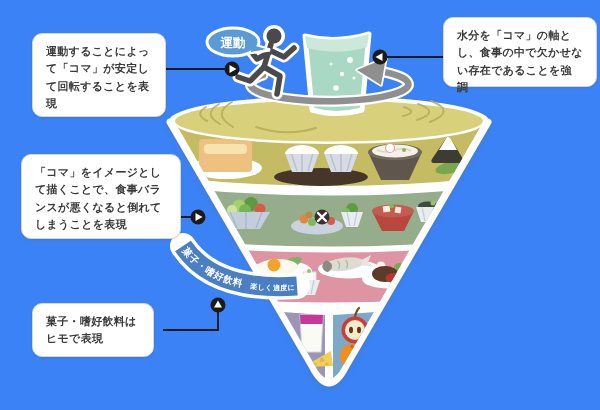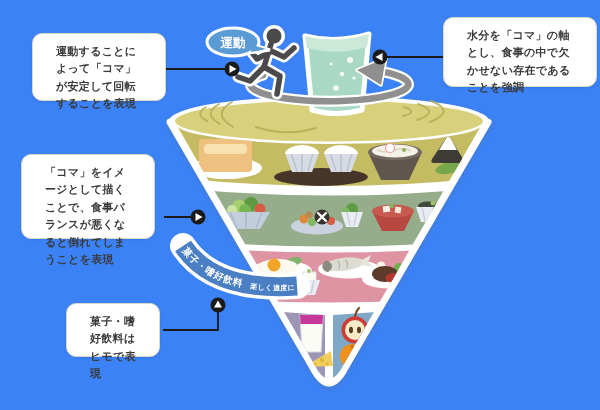--- a/index.html
+++ b/index.html
@@ -6,28 +6,28 @@
   .stage{
     position:relative;width:600px;height:410px;overflow:hidden;
     background:#3b82f6;
     font-family:"Liberation Sans","DejaVu Sans",sans-serif;
   }
   .stage svg{position:absolute;left:0;top:0;}
   .callout{
     position:absolute;box-sizing:border-box;background:#ffffff;
     border:1px solid #d9d7c8;border-radius:10px;
     box-shadow:0 1px 2px rgba(0,0,0,.08);
-    padding:9px 23px;color:#3a3a3a;
+    padding:9px 13px;color:#3a3a3a;
     font-size:11px;line-height:1.58;font-weight:bold;
     letter-spacing:.3px;z-index:5;
   }
-  .callout-exercise{left:32px;top:33px;width:134px;height:68px;}
+  .callout-exercise{left:32px;top:33px;width:134px;height:84px;}
   .callout-water{left:443px;top:17px;width:154px;height:70px;}
-  .callout-spinning{left:21px;top:154px;width:134px;height:85px;}
-  .callout-snacks{left:66px;top:303px;width:94px;height:54px;font-family:Liberation Serif, serif;}
+  .callout-spinning{left:21px;top:154px;width:160px;height:85px;}
+  .callout-snacks{left:32px;top:303px;width:122px;height:54px;font-family:Liberation Serif, serif;}
 </style>
 </head>
 <body>
 
 <div class="stage">
 
   <svg width="600" height="410" viewBox="0 0 600 410">
     <defs>
       <clipPath id="coneClip">
         <path d="M 176,124 A 153 20 0 0 0 482,124 L 344,364 Q 329,394 314,364 Z"></path>

